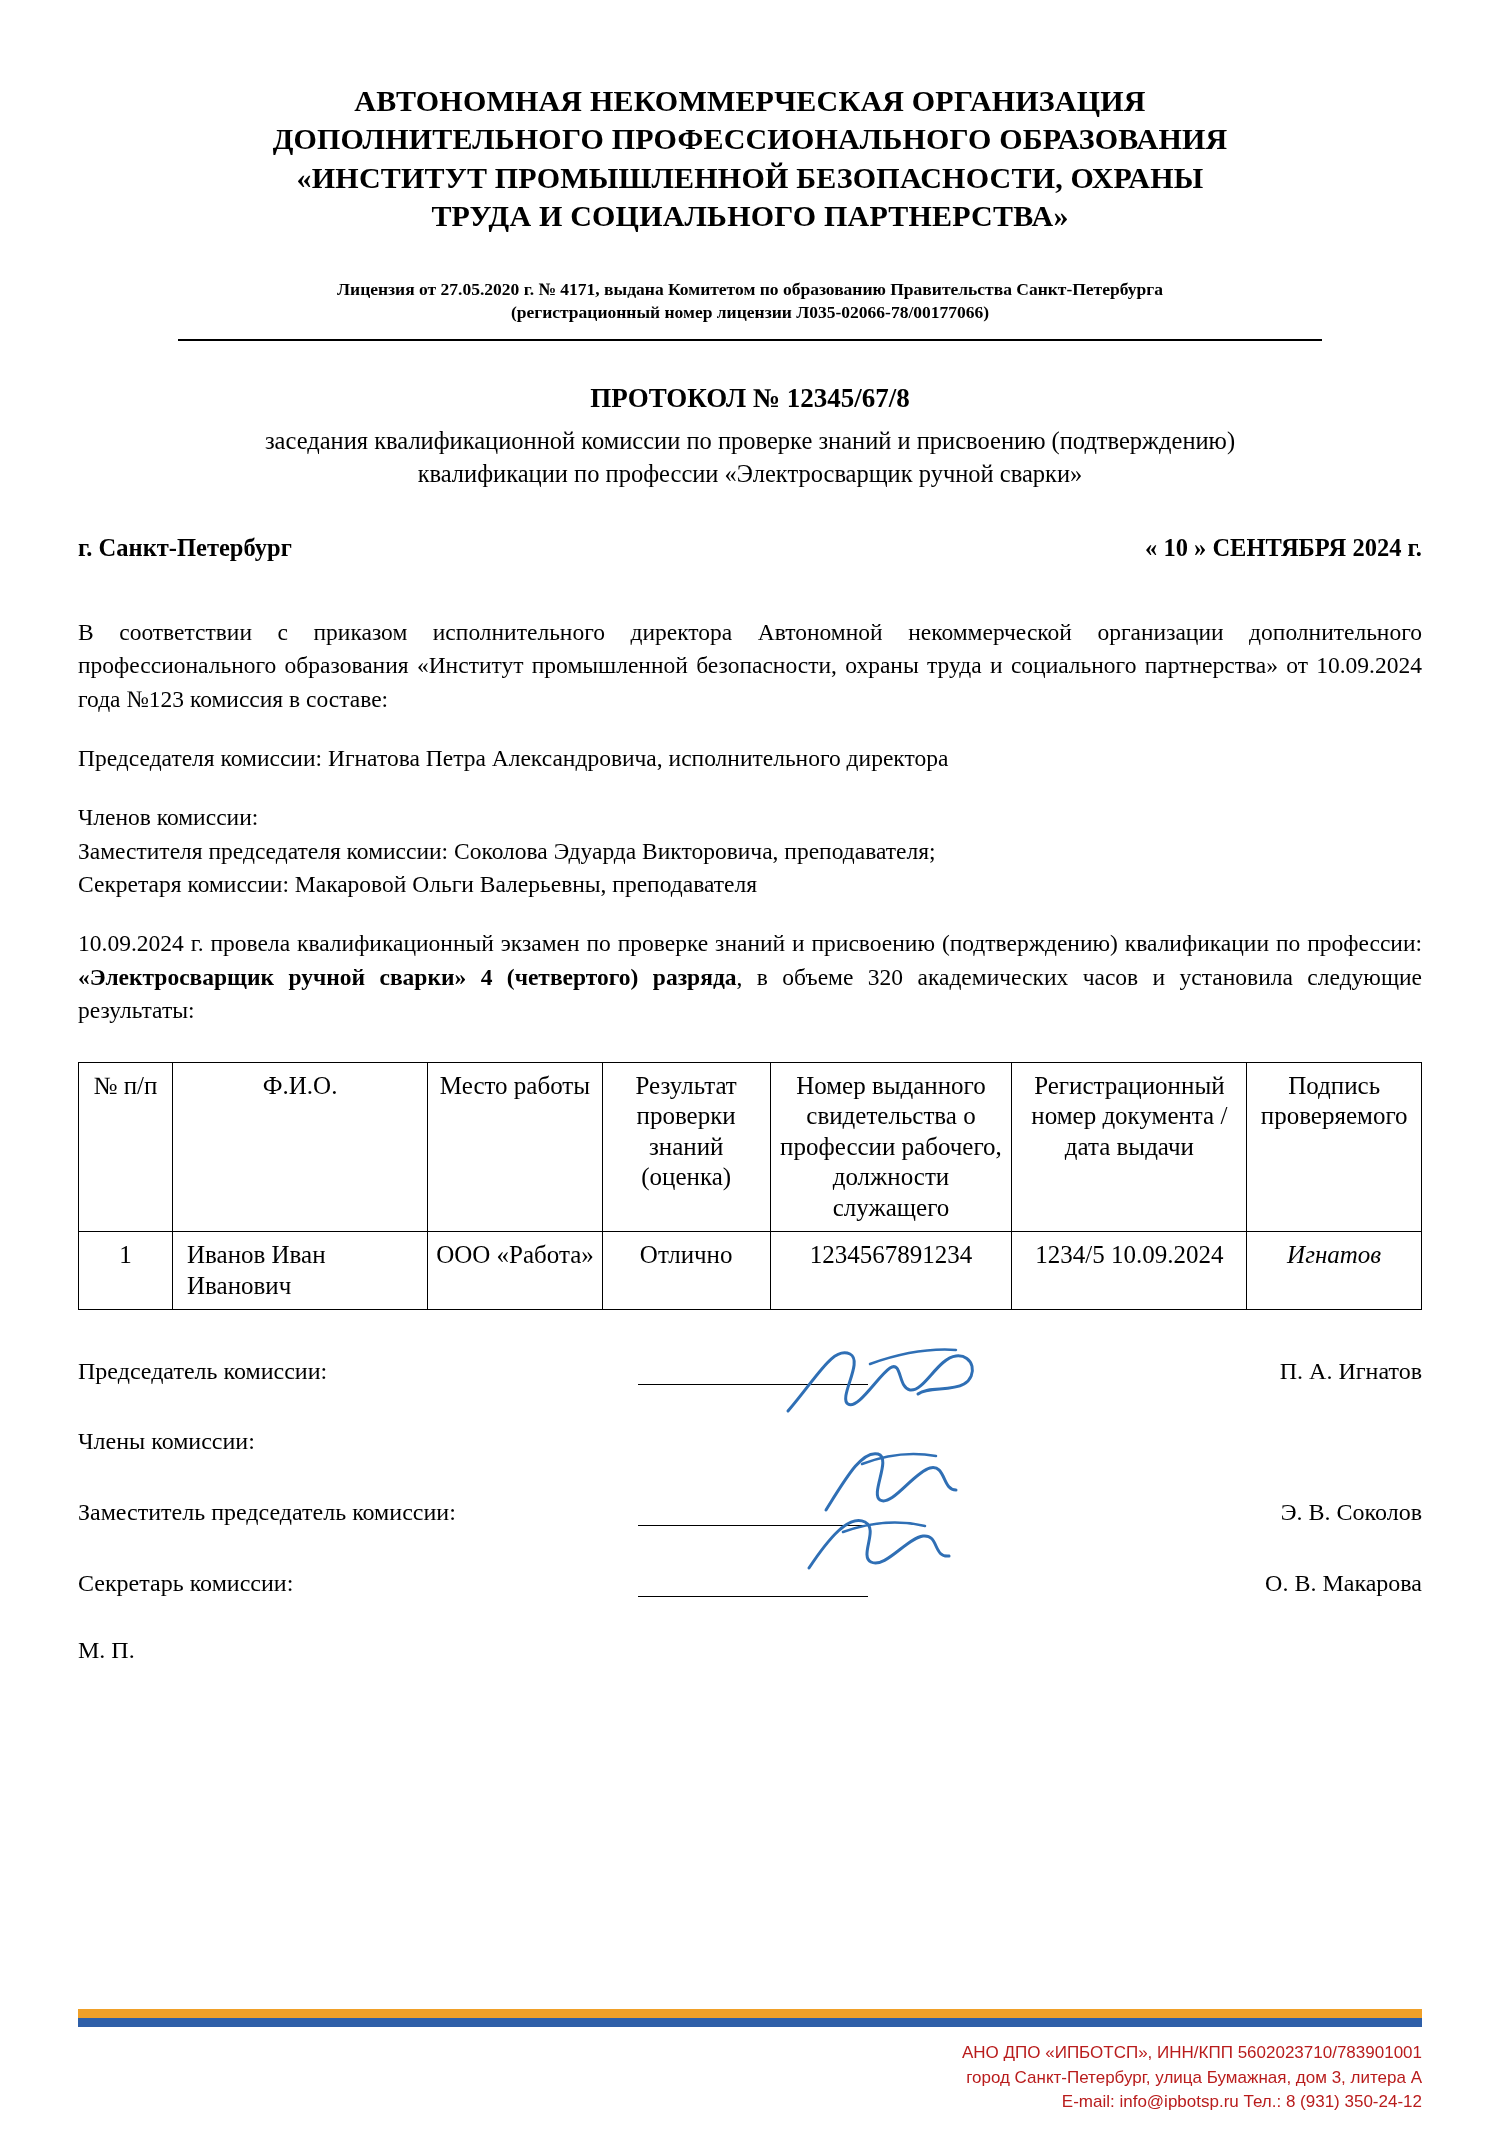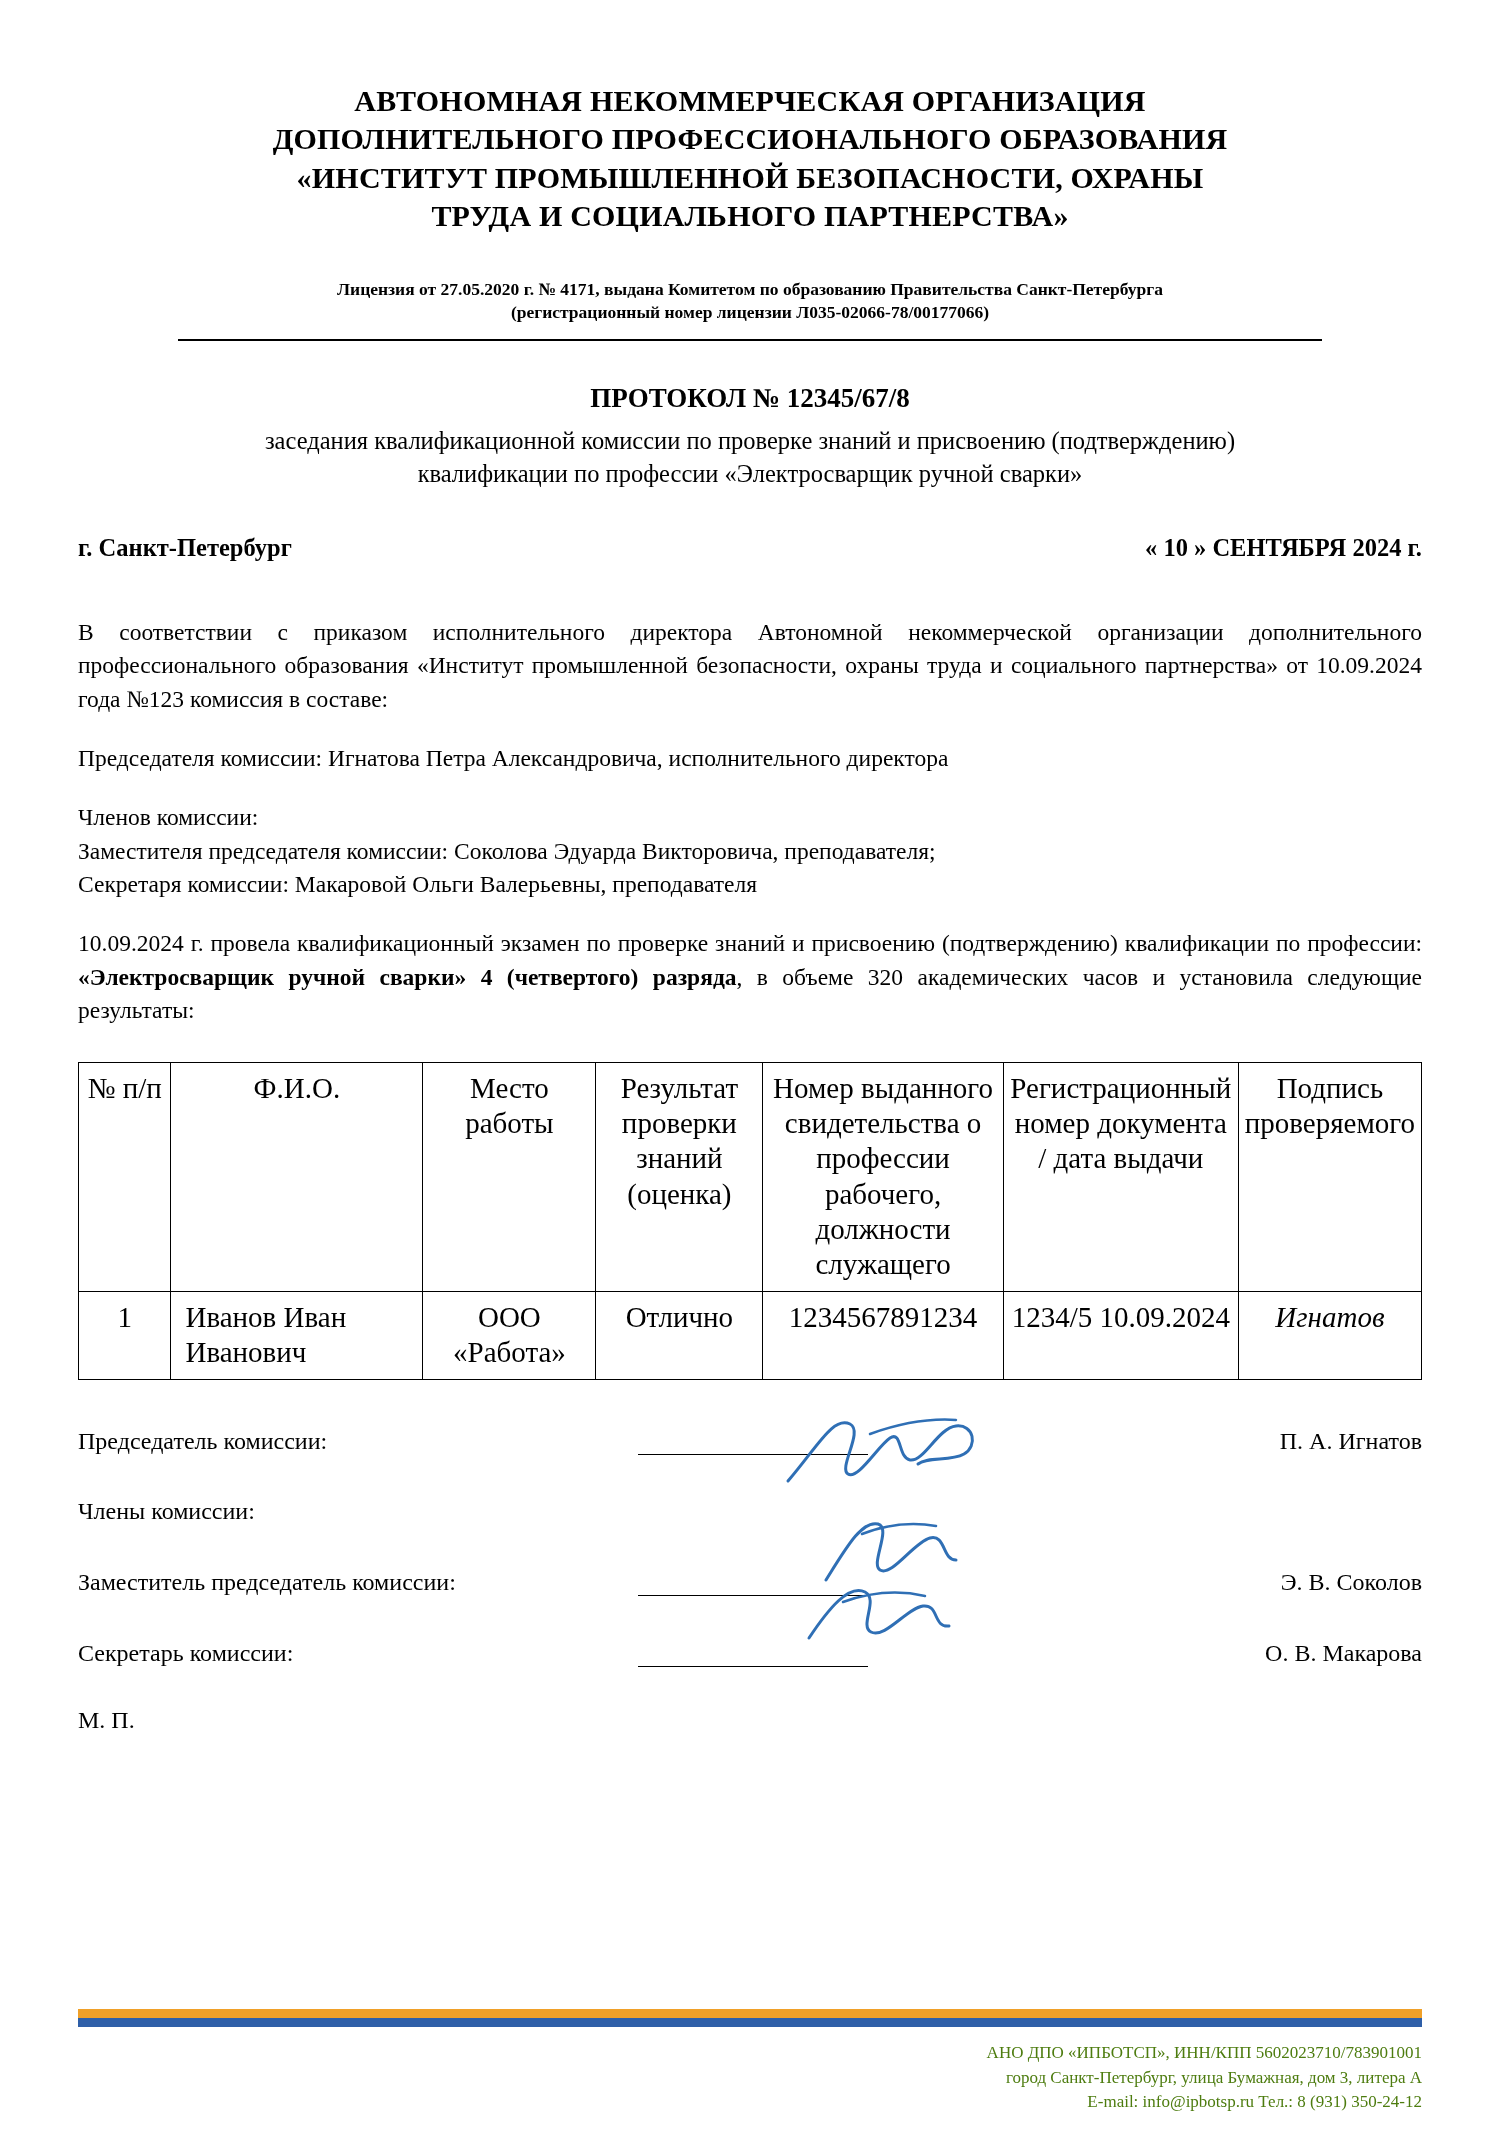--- a/index.html
+++ b/index.html
@@ -82,21 +82,21 @@
   }
   .para { margin: 0 0 26px 0; text-align: justify; }
   .para.nospace { margin-bottom: 0; }
   .para b { font-weight: bold; }
 
   
   table.results {
     width: 100%;
     border-collapse: collapse;
     margin-top: 34px;
-    font-size: 29px;
+    font-size: 25px;
   }
   table.results th,
   table.results td {
     border: 1.5px solid #000;
     text-align: center;
     vertical-align: top;
     padding: 8px 6px;
     font-weight: normal;
     line-height: 1.22;
   }
@@ -186,24 +186,24 @@
   .bar-blue {
     position: absolute;
     left: 0;
     top: 9px;
     height: 9px;
     width: 100%;
     background: #2f5fa8;
   }
   .footer-text {
     text-align: right;
-    font-family: Liberation Serif, serif;
+    font-family: Liberation Sans, sans-serif;
     font-size: 17px;
     line-height: 1.45;
-    color: #4d7c0f;
+    color: #b91c1c;
   }
 </style>
 </head>
 <body>
 
 <div class="page">
 
   <div class="org-header">
     <span class="line">АВТОНОМНАЯ НЕКОММЕРЧЕСКАЯ ОРГАНИЗАЦИЯ</span>
     <span class="line">ДОПОЛНИТЕЛЬНОГО ПРОФЕССИОНАЛЬНОГО ОБРАЗОВАНИЯ</span>

